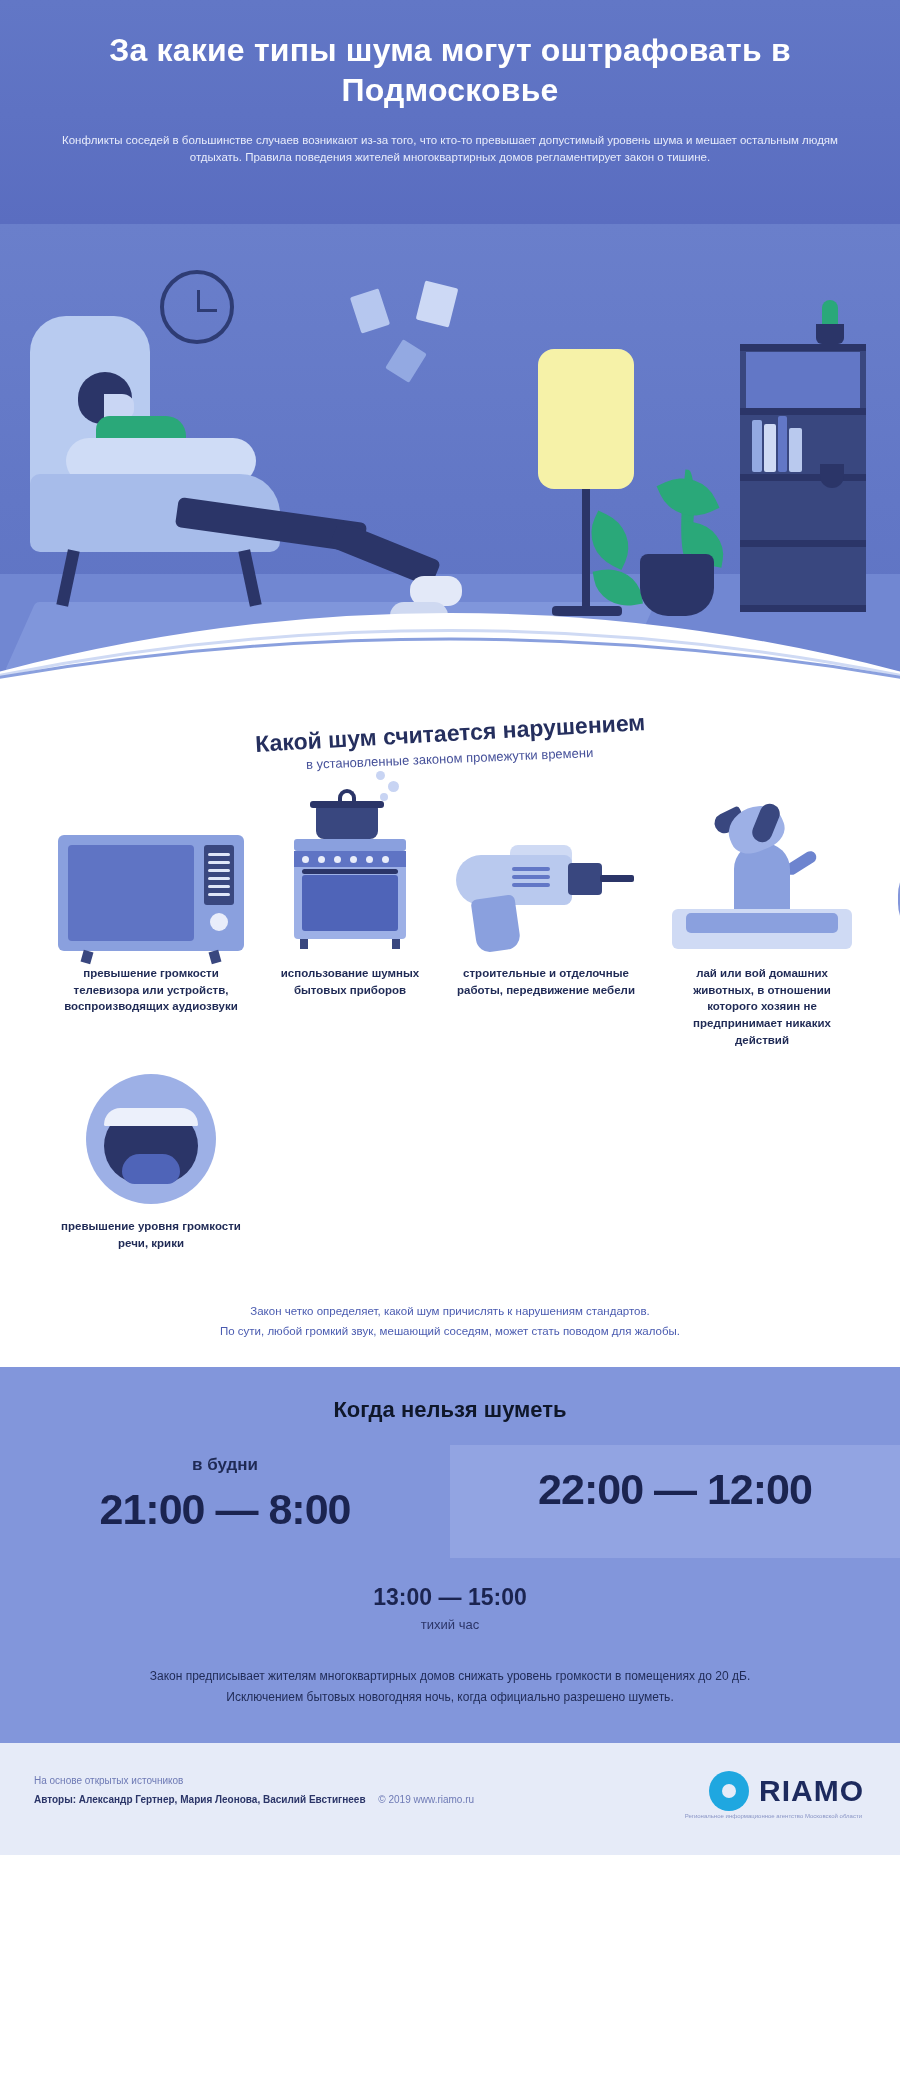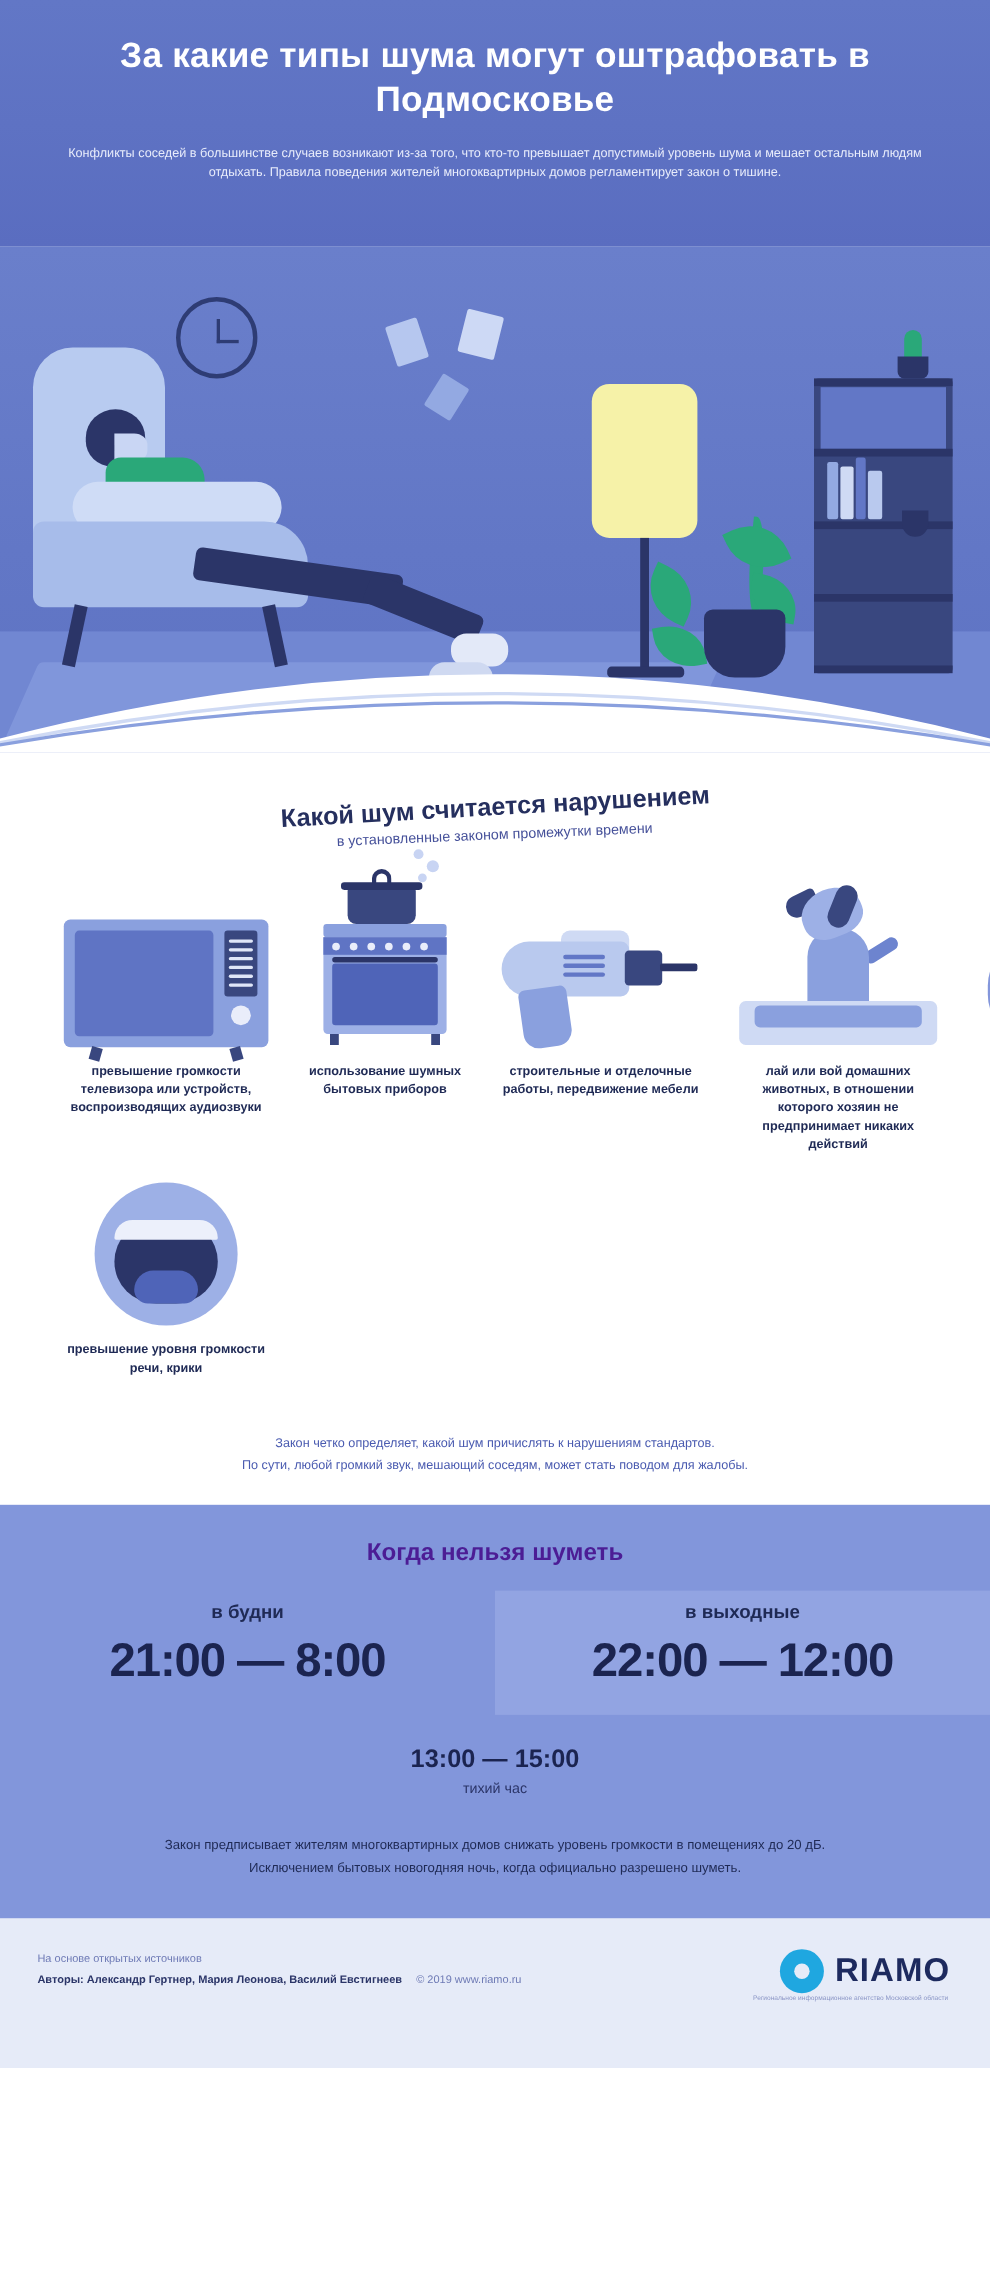--- a/index.html
+++ b/index.html
@@ -248,21 +248,21 @@
 
   
   .section-time {
     position: relative;
     width: 900px;
     background: #8296db;
     padding: 30px 0 0;
   }
   .time-title {
     text-align: center;
-    color: #4c1d95;
+    color: #0f172a;
     font-size: 22px;
     font-weight: bold;
     padding-bottom: 22px;
   }
   .time-cols { display: flex; width: 900px; }
   .time-col { flex: 1; text-align: center; padding: 10px 0 24px; }
   .col-left { background: #8296db; }
   .col-right { background: #92a4e2; }
   .time-label { font-size: 17px; font-weight: bold; color: #1f2a55; }
   .time-value {
@@ -282,21 +282,21 @@
     color: #1f2a55;
     font-size: 12px;
     line-height: 1.7;
     padding: 12px 80px 36px;
   }
 
   
   .footer {
     position: relative;
     width: 900px;
-    height: 136px;
+    height: 112px;
     background: #e6ebf8;
     padding: 26px 34px;
   }
   .footer-left { position: absolute; left: 34px; top: 32px; }
   .f-src { font-size: 10px; color: #6e7ab5; }
   .f-auth { font-size: 10px; color: #2b3568; font-weight: bold; margin-top: 8px; }
   .f-copy { font-size: 10px; color: #6e7ab5; font-weight: normal; margin-left: 10px; }
   .logo-wrap { position: absolute; right: 36px; top: 28px; display: flex; align-items: center; gap: 10px; }
   .logo-mark {
     width: 40px; height: 40px; border-radius: 50%;
@@ -509,21 +509,20 @@
   </div>
 
   <div class="section-time">
     <div class="time-title">Когда нельзя шуметь</div>
     <div class="time-cols">
       <div class="time-col col-left">
         <div class="time-label">в будни</div>
         <div class="time-value">21:00 — 8:00</div>
       </div>
       <div class="time-col col-right">
-        <div class="time-label">в выходные</div>
         <div class="time-value">22:00 — 12:00</div>
       </div>
     </div>
     <div class="quiet">
       <div class="quiet-value">13:00 — 15:00</div>
       <div class="quiet-label">тихий час</div>
     </div>
     <div class="time-note">
       <span>Закон предписывает жителям многоквартирных домов снижать уровень громкости в помещениях до 20 дБ.</span><br>
       <span>Исключением бытовых новогодняя ночь, когда официально разрешено шуметь.</span>

